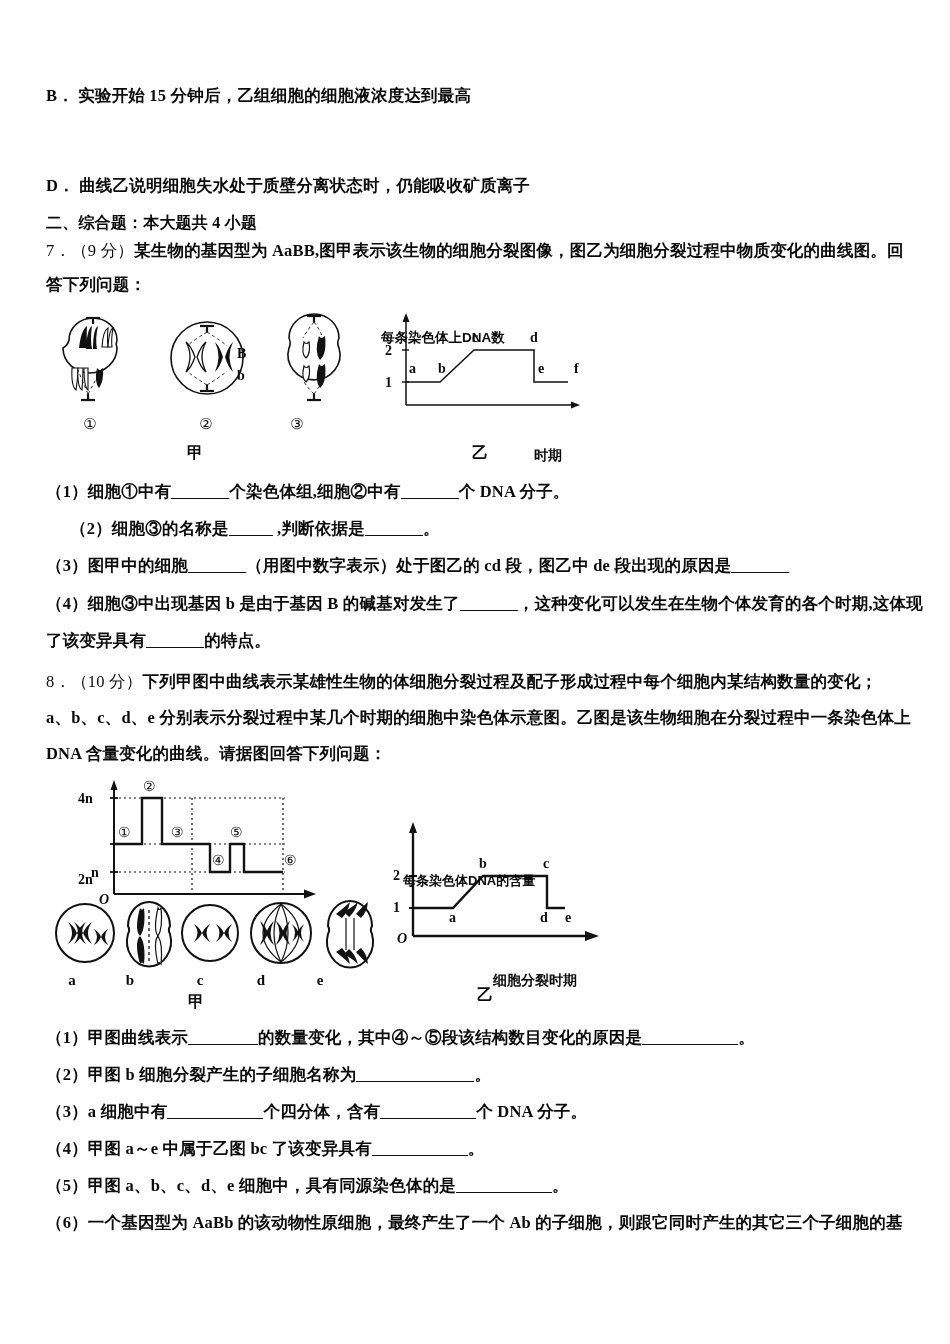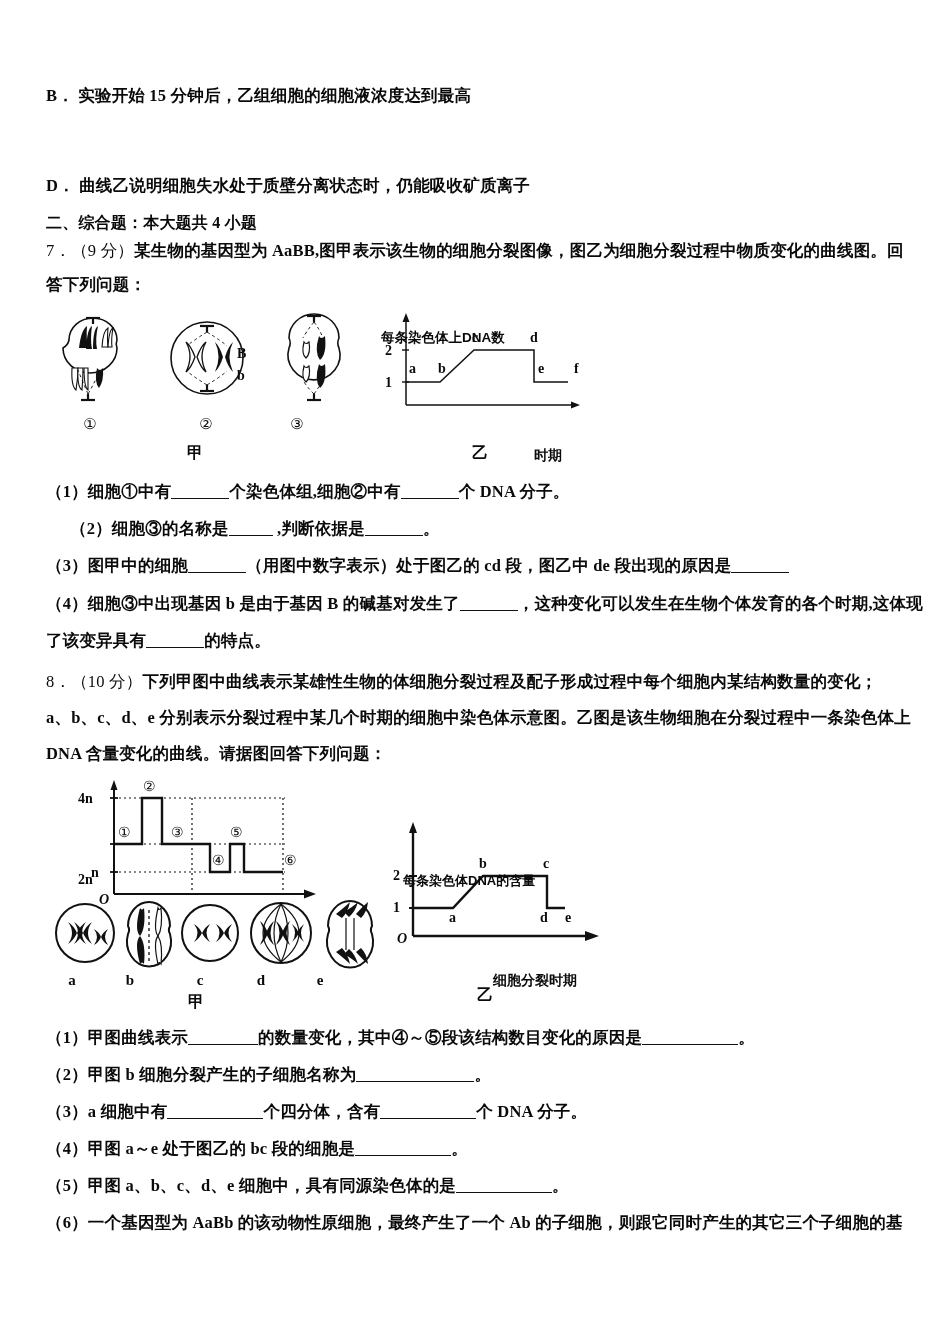--- a/index.html
+++ b/index.html
@@ -417,21 +417,21 @@
 
   <div class="line bold" style="left:46px; top:1065px;">
     <span>（2）</span><span>甲图 b 细胞分裂产生的子细胞名称为</span><span class="blank b10"></span><span>。</span>
   </div>
 
   <div class="line bold" style="left:46px; top:1102px;">
     <span>（3）</span><span>a 细胞中有</span><span class="blank b8"></span><span>个四分体，含有</span><span class="blank b8"></span><span>个 DNA 分子。</span>
   </div>
 
   <div class="line bold" style="left:46px; top:1139px;">
-    <span>（4）</span><span>甲图 a～e 处于图乙的 bc 段的细胞是</span><span class="blank b8"></span><span>。</span>
+    <span>（4）</span><span>甲图 a～e 中属于乙图 bc 了该变异具有</span><span class="blank b8"></span><span>。</span>
   </div>
 
   <div class="line bold" style="left:46px; top:1176px;">
     <span>（5）</span><span>甲图 a、b、c、d、e 细胞中，具有同源染色体的是</span><span class="blank b8"></span><span>。</span>
   </div>
 
   <div class="line bold" style="left:46px; top:1213px;">
     <span>（6）</span><span>一个基因型为 AaBb 的该动物性原细胞，最终产生了一个 Ab 的子细胞，则跟它同时产生的其它三个子细胞的基</span>
   </div>
 

